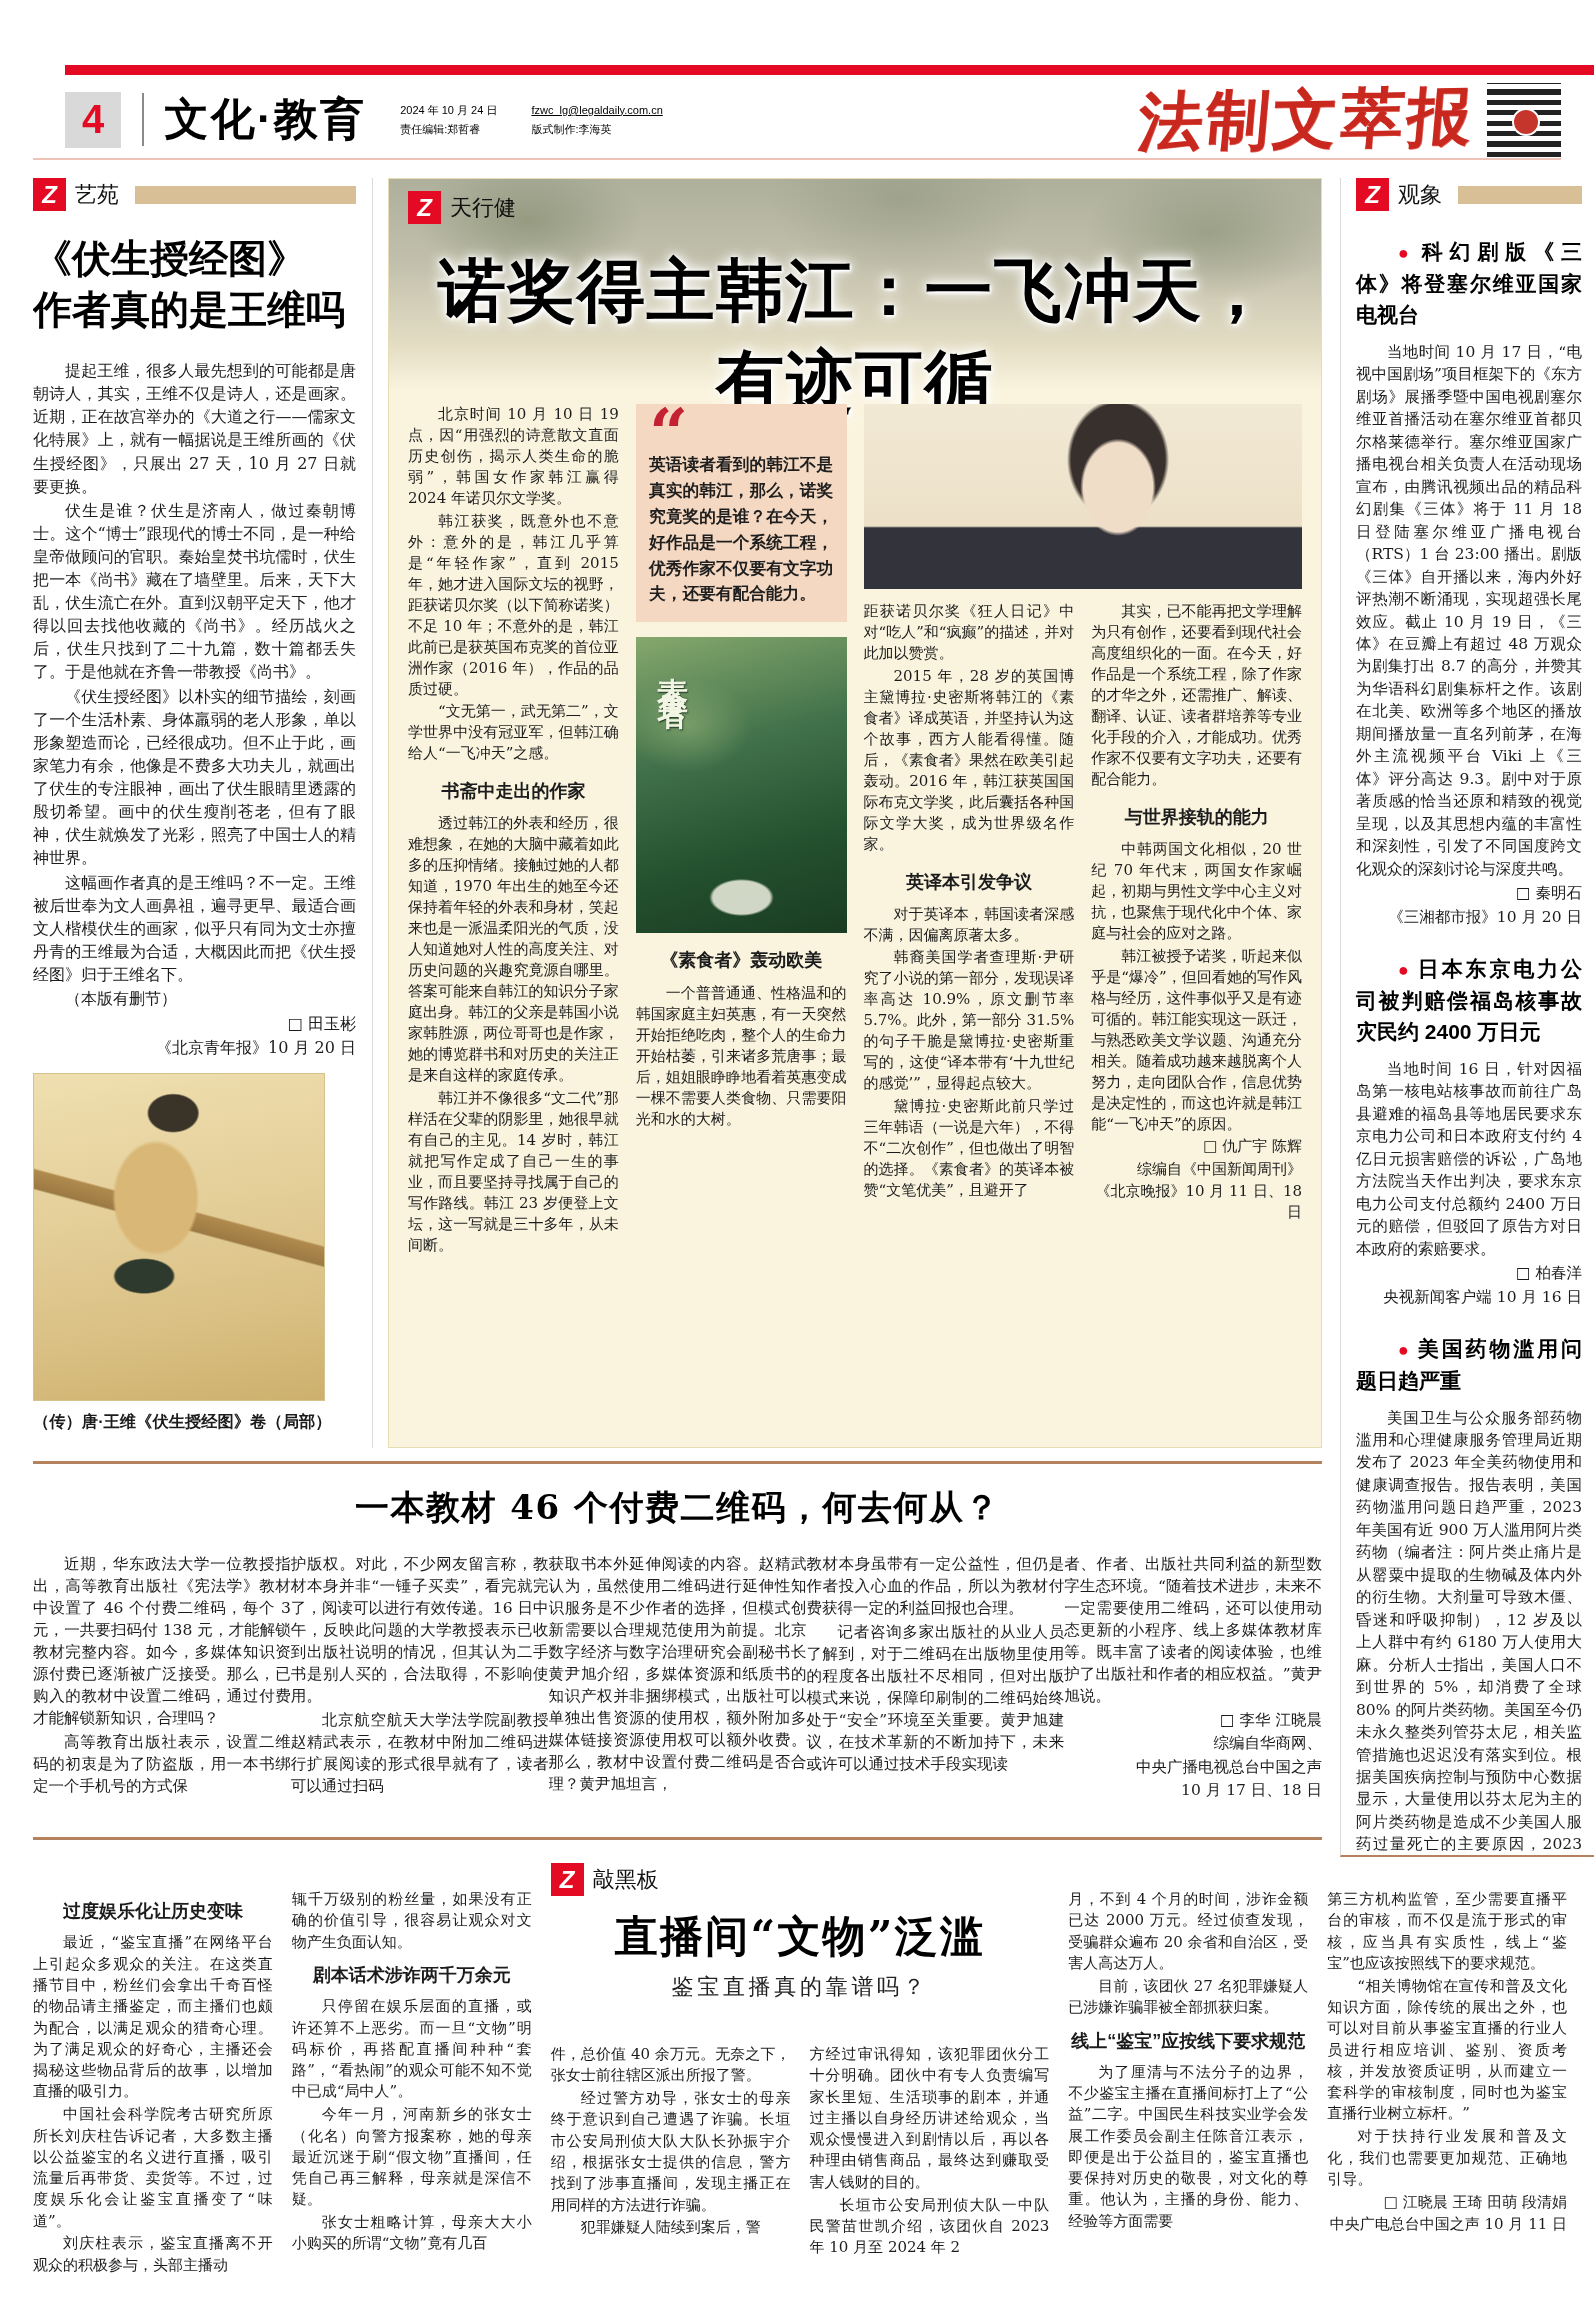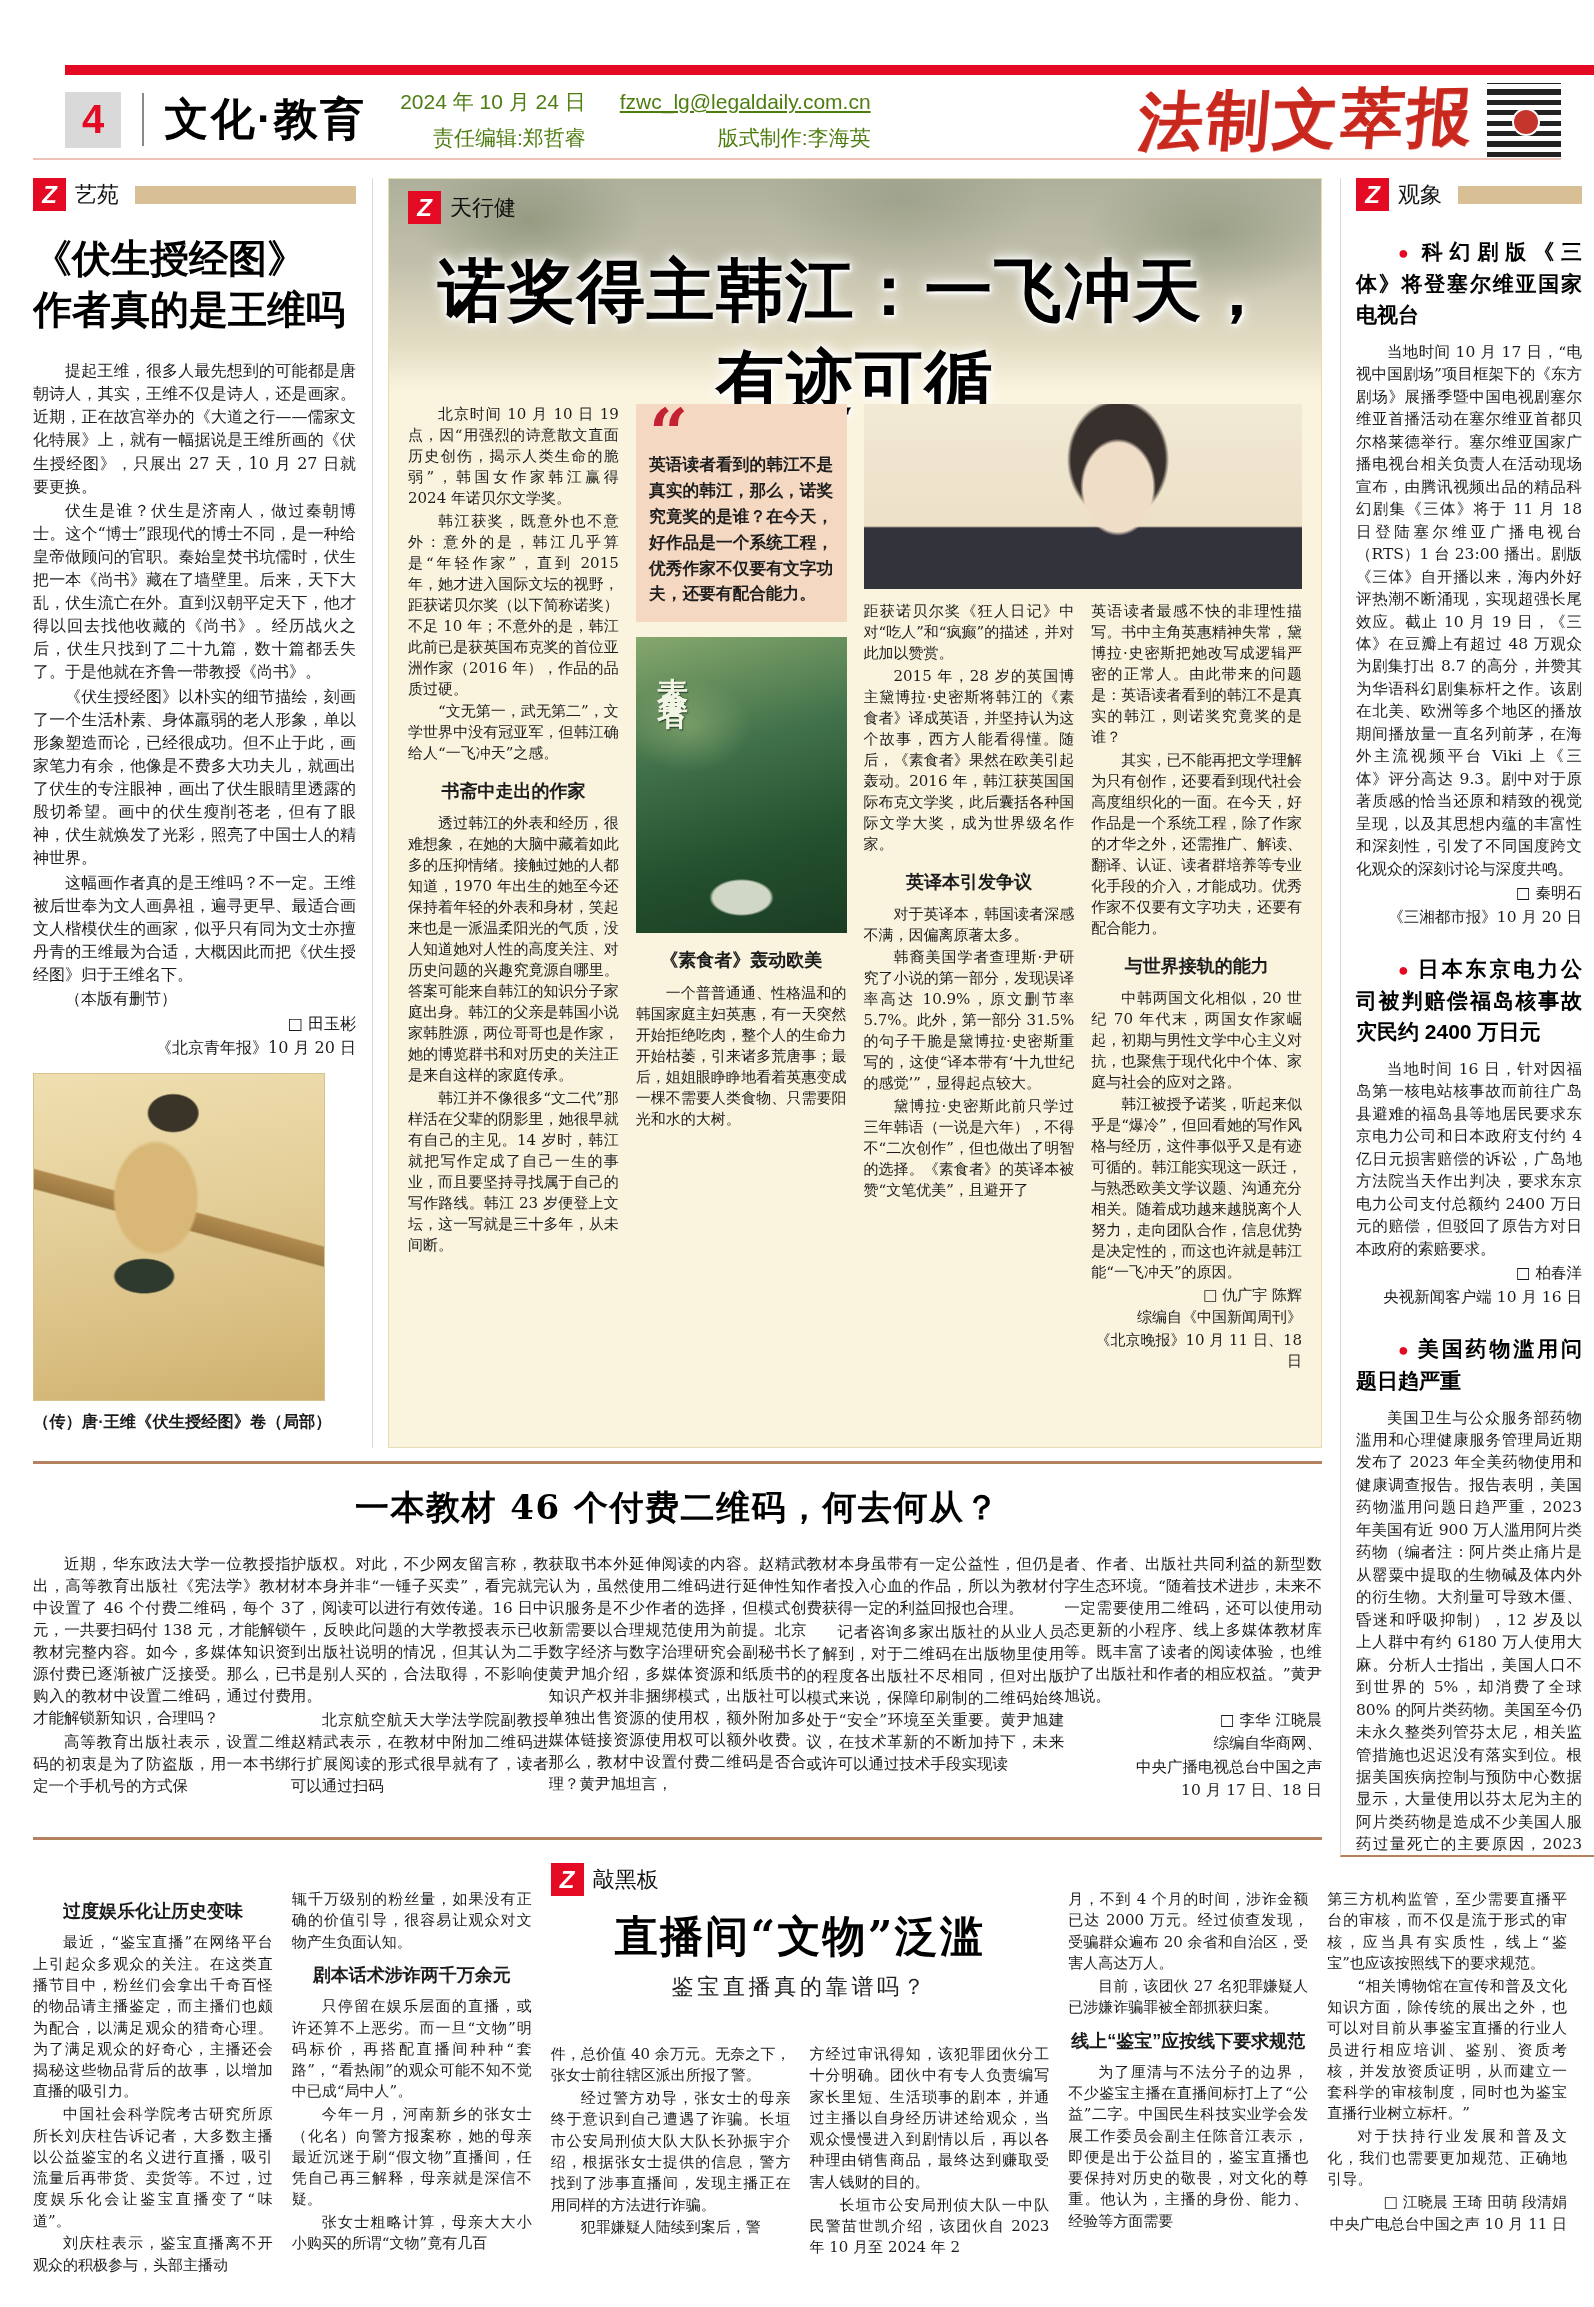--- a/index.html
+++ b/index.html
@@ -7,21 +7,21 @@
     width:1594px;height:2307px;position:relative;background:#ffffff;
     font-family:"DejaVu Serif","Liberation Serif",serif;color:#1c1c1c;overflow:hidden;
   }
   
   .topbar{position:absolute;left:65px;right:0;top:65px;height:9.6px;background:#e50a23;}
   .header{position:absolute;left:65px;right:33px;top:84px;height:71px;display:flex;align-items:center;}
   .pagenum{width:56px;height:56px;background:#d9d9d9;color:#e50a23;display:flex;align-items:center;justify-content:center;
     font:bold 40px "Liberation Sans",sans-serif;}
   .pn-div{width:1.5px;height:53px;background:#8a8a8a;margin:0 21px;}
   .section-name{font-family:"Liberation Sans",sans-serif;font-weight:bold;font-size:44px;letter-spacing:2.2px;color:#000;}
-  .meta{font-family:"Liberation Sans",sans-serif;font-size:21px;line-height:1.7;color:#4d7c0f;margin-left:34px;white-space:nowrap;text-align:right;}
+  .meta{font-family:"Liberation Sans",sans-serif;font-size:11px;line-height:1.7;color:#000000;margin-left:34px;white-space:nowrap;}
   .meta .mail{text-decoration:underline;}
   .mast{margin-left:auto;display:flex;align-items:center;gap:13.3px;}
   .mast-text{color:#c9281e;font-size:64px;font-weight:bold;font-family:"DejaVu Serif",serif;transform:skewX(-6deg) rotate(-1deg);
     letter-spacing:3px;text-shadow:0.7px 0.7px 0 #e2675e;}
   .qr{width:74px;height:74px;position:relative;background:
     repeating-linear-gradient(0deg,#222 0 5.2px,#fff 5.2px 10.4px),
     repeating-linear-gradient(90deg,rgba(34,34,34,.85) 0 5.2px,rgba(255,255,255,.85) 5.2px 10.4px);}
   .qr::after{content:"";position:absolute;left:25px;top:25px;width:24px;height:24px;border-radius:50%;background:#c5352b;border:2.2px solid #fff;}
   .header-rule{position:absolute;top:158px;left:33px;right:33px;height:1.5px;background:#eec2b6;}
 
@@ -194,21 +194,20 @@
     <div class="photo-hk"></div>
     <div class="mcol3">
         <p class="bp t-cont">距获诺贝尔奖《狂人日记》中对“吃人”和“疯癫”的描述，并对此加以赞赏。</p>
         <p class="bp t-p">2015 年，28 岁的英国博主黛博拉·史密斯将韩江的《素食者》译成英语，并坚持认为这个故事，西方人能看得懂。随后，《素食者》果然在欧美引起轰动。2016 年，韩江获英国国际布克文学奖，此后囊括各种国际文学大奖，成为世界级名作家。</p>
         <p class="bp t-sub">英译本引发争议</p>
         <p class="bp t-p">对于英译本，韩国读者深感不满，因偏离原著太多。</p>
         <p class="bp t-p">韩裔美国学者查理斯·尹研究了小说的第一部分，发现误译率高达 10.9%，原文删节率 5.7%。此外，第一部分 31.5% 的句子干脆是黛博拉·史密斯重写的，这使“译本带有‘十九世纪的感觉’”，显得起点较大。</p>
         <p class="bp t-p">黛博拉·史密斯此前只学过三年韩语（一说是六年），不得不“二次创作”，但也做出了明智的选择。《素食者》的英译本被赞“文笔优美”，且避开了</p>
       </div>
     <div class="mcol4">
-        <p class="bp t-cont">英语读者最感不快的非理性描写。书中主角英惠精神失常，黛博拉·史密斯把她改写成逻辑严密的正常人。由此带来的问题是：英语读者看到的韩江不是真实的韩江，则诺奖究竟奖的是谁？</p>
         <p class="bp t-p">其实，已不能再把文学理解为只有创作，还要看到现代社会高度组织化的一面。在今天，好作品是一个系统工程，除了作家的才华之外，还需推广、解读、翻译、认证、读者群培养等专业化手段的介入，才能成功。优秀作家不仅要有文字功夫，还要有配合能力。</p>
         <p class="bp t-sub">与世界接轨的能力</p>
         <p class="bp t-p">中韩两国文化相似，20 世纪 70 年代末，两国女作家崛起，初期与男性文学中心主义对抗，也聚焦于现代化中个体、家庭与社会的应对之路。</p>
         <p class="bp t-p">韩江被授予诺奖，听起来似乎是“爆冷”，但回看她的写作风格与经历，这件事似乎又是有迹可循的。韩江能实现这一跃迁，与熟悉欧美文学议题、沟通充分相关。随着成功越来越脱离个人努力，走向团队合作，信息优势是决定性的，而这也许就是韩江能“一飞冲天”的原因。</p>
         <p class="bp t-att">□ 仇广宇 陈辉</p>
         <p class="bp t-att">综编自《中国新闻周刊》</p>
         <p class="bp t-att">《北京晚报》10 月 11 日、18 日</p>
       </div>
   </div>
 </div>

